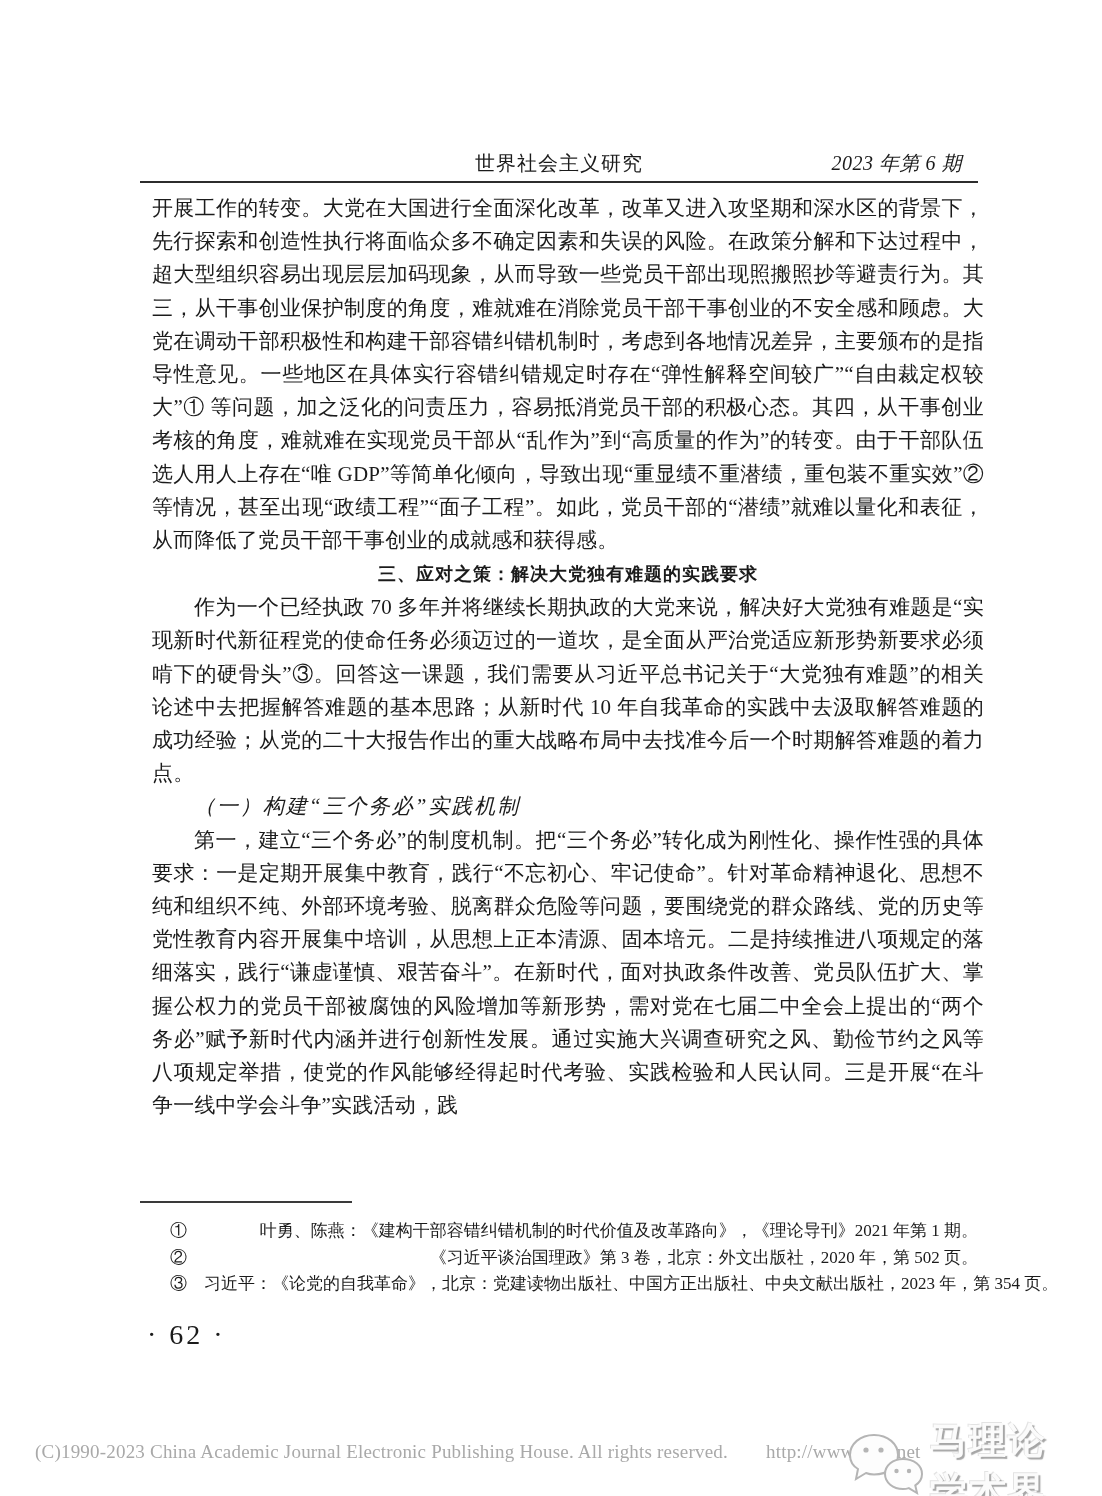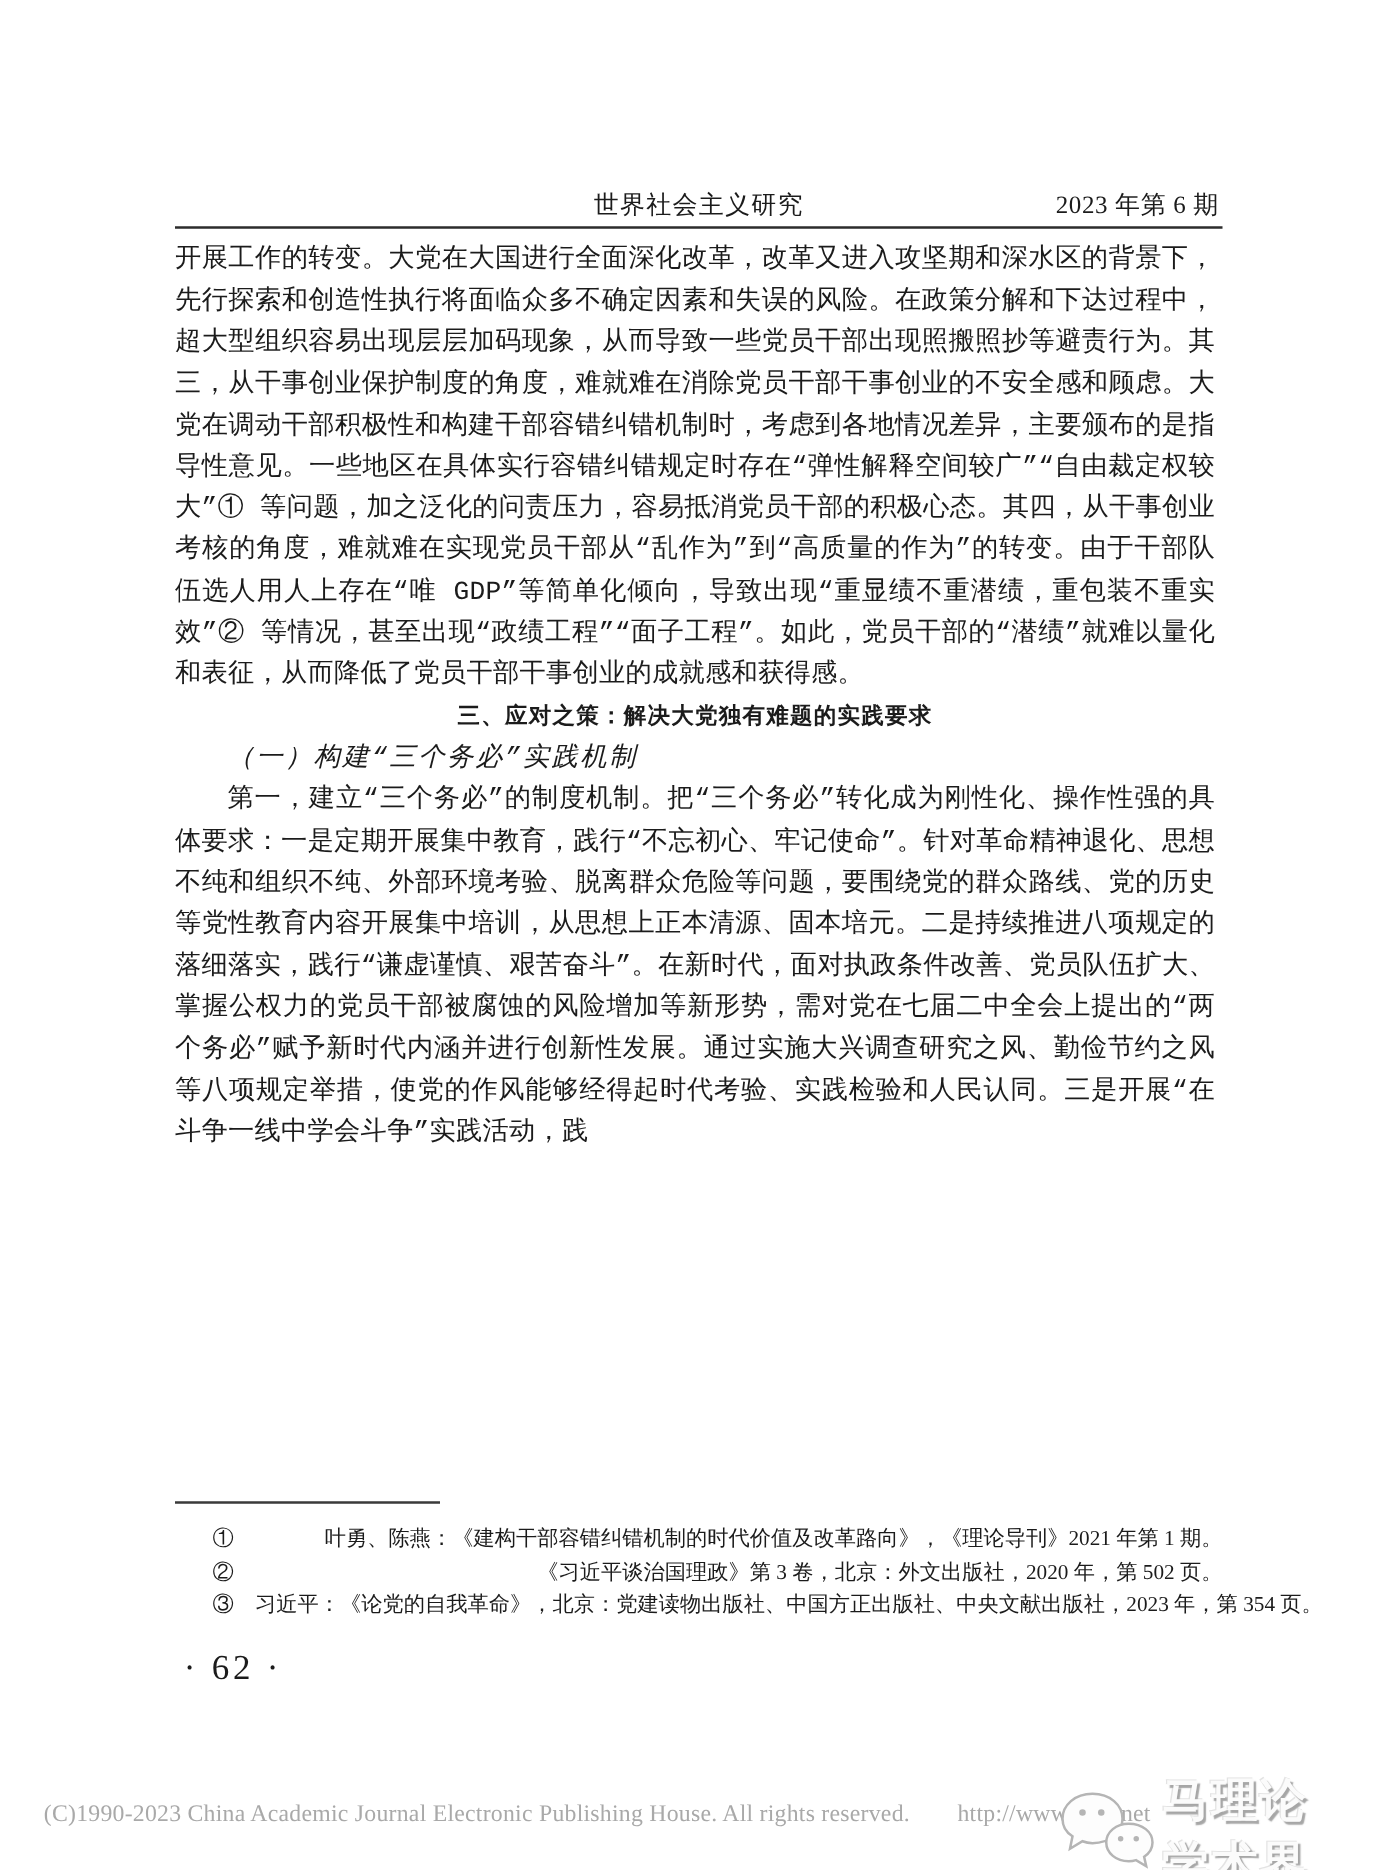--- a/index.html
+++ b/index.html
@@ -23,43 +23,43 @@
     font-size: 20px;
   }
   .journal-title {
     position: absolute;
     left: 0; right: 0;
     text-align: center;
     letter-spacing: 1px;
   }
   .issue-info {
     position: absolute;
-    right: 3px;
+    right: 16px;
     letter-spacing: 0.5px;
+    font-style: italic;
   }
   .head-rule {
     position: absolute;
     top: 181px;
     left: 140px;
     width: 838px;
     height: 2px;
     background: #2c2c2c;
   }
 
   
   .content {
     position: absolute;
     top: 192px;
-    left: 140px;
+    left: 152px;
     width: 832px;
     font-size: 21px;
     line-height: 33.2px;
     text-align: justify;
     letter-spacing: 0.2px;
-    font-family: Liberation Mono, monospace;
   }
   .content p { margin: 0; }
   .indent { text-indent: 2em; }
   .section-heading {
     font-size: 18px;
     font-weight: bold;
     text-align: center;
     letter-spacing: 1px;
     margin: 32px 0 35px 0;
     line-height: 34px;
@@ -136,20 +136,21 @@
 
   <div class="running-head">
     <div class="journal-title">世界社会主义研究</div>
     <div class="issue-info">2023 年第 6 期</div>
   </div>
   <div class="head-rule"></div>
 
   <div class="content">
     <p>开展工作的转变。大党在大国进行全面深化改革，改革又进入攻坚期和深水区的背景下，先行探索和创造性执行将面临众多不确定因素和失误的风险。在政策分解和下达过程中，超大型组织容易出现层层加码现象，从而导致一些党员干部出现照搬照抄等避责行为。其三，从干事创业保护制度的角度，难就难在消除党员干部干事创业的不安全感和顾虑。大党在调动干部积极性和构建干部容错纠错机制时，考虑到各地情况差异，主要颁布的是指导性意见。一些地区在具体实行容错纠错规定时存在“弹性解释空间较广”“自由裁定权较大”① 等问题，加之泛化的问责压力，容易抵消党员干部的积极心态。其四，从干事创业考核的角度，难就难在实现党员干部从“乱作为”到“高质量的作为”的转变。由于干部队伍选人用人上存在“唯 GDP”等简单化倾向，导致出现“重显绩不重潜绩，重包装不重实效”② 等情况，甚至出现“政绩工程”“面子工程”。如此，党员干部的“潜绩”就难以量化和表征，从而降低了党员干部干事创业的成就感和获得感。</p>
     <p class="section-heading">三、应对之策：解决大党独有难题的实践要求</p>
+    <p class="indent">作为一个已经执政 70 多年并将继续长期执政的大党来说，解决好大党独有难题是“实现新时代新征程党的使命任务必须迈过的一道坎，是全面从严治党适应新形势新要求必须啃下的硬骨头”③。回答这一课题，我们需要从习近平总书记关于“大党独有难题”的相关论述中去把握解答难题的基本思路；从新时代 10 年自我革命的实践中去汲取解答难题的成功经验；从党的二十大报告作出的重大战略布局中去找准今后一个时期解答难题的着力点。</p>
     <p class="sub-heading">（一）构建“三个务必”实践机制</p>
     <p class="indent">第一，建立“三个务必”的制度机制。把“三个务必”转化成为刚性化、操作性强的具体要求：一是定期开展集中教育，践行“不忘初心、牢记使命”。针对革命精神退化、思想不纯和组织不纯、外部环境考验、脱离群众危险等问题，要围绕党的群众路线、党的历史等党性教育内容开展集中培训，从思想上正本清源、固本培元。二是持续推进八项规定的落细落实，践行“谦虚谨慎、艰苦奋斗”。在新时代，面对执政条件改善、党员队伍扩大、掌握公权力的党员干部被腐蚀的风险增加等新形势，需对党在七届二中全会上提出的“两个务必”赋予新时代内涵并进行创新性发展。通过实施大兴调查研究之风、勤俭节约之风等八项规定举措，使党的作风能够经得起时代考验、实践检验和人民认同。三是开展“在斗争一线中学会斗争”实践活动，践</p>
   </div>
 
   <div class="fn-area">
     <div class="fn-rule"></div>
     <div class="fn-list">
       <div class="fn-item">
         <span class="fn-marker">①</span>
         <span class="fn-text">叶勇、陈燕：《建构干部容错纠错机制的时代价值及改革路向》，《理论导刊》2021 年第 1 期。</span>

